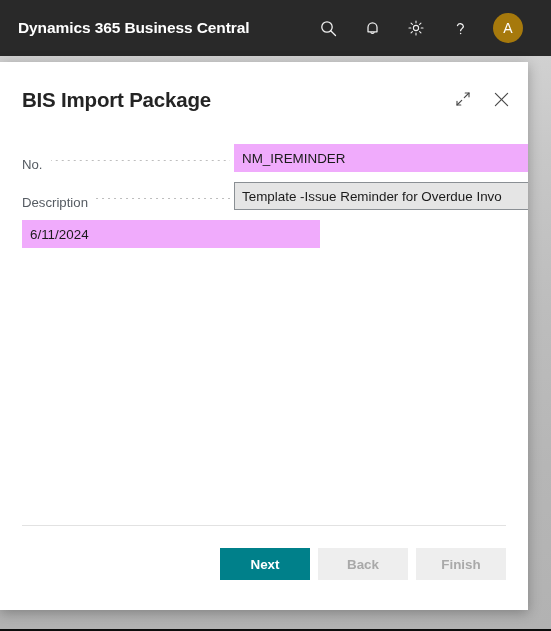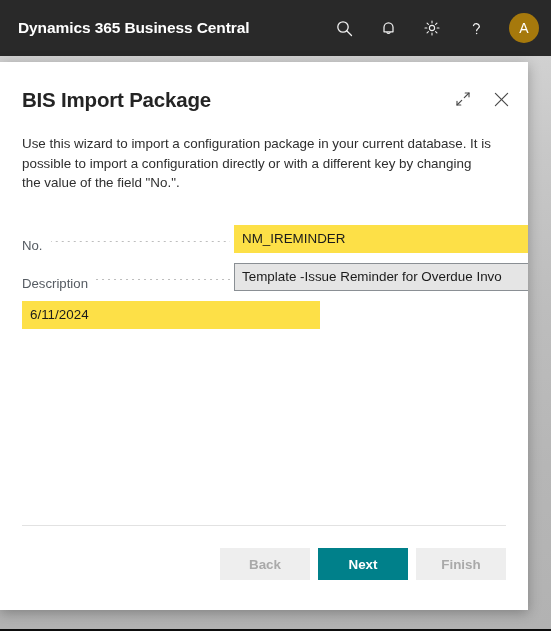--- a/index.html
+++ b/index.html
@@ -35,21 +35,21 @@
   }
 
   
   #topbar {
     position: absolute;
     left: 0; top: 0;
     width: 551px; height: 56px;
     background: #292929;
     display: flex;
     align-items: center;
-    padding: 0 12px 0 18px;
+    padding: 0 28px 0 18px;
     z-index: 5;
   }
   #app-title {
     color: #ffffff;
     font-size: 15.5px;
     font-weight: bold;
     letter-spacing: -0.1px;
     white-space: nowrap;
   }
   #topbar-actions {
@@ -153,21 +153,21 @@
     background-image: radial-gradient(circle, #b9b9b9 0.7px, transparent 0.8px);
     background-size: 6px 2px;
     background-repeat: repeat-x;
     background-position: center bottom;
     align-self: flex-end;
     margin-bottom: 11px;
   }
   .fvalue {
     flex: 0 0 298px;
     height: 28px;
-    background: #fde047;
+    background: #f0abfc;
     display: flex;
     align-items: center;
     padding: 0 0 0 8px;
     font-size: 13.4px;
     color: #1b1b1b;
     white-space: nowrap;
     overflow: hidden;
   }
   .fvalue.focused {
     background: #e5e5e5;
@@ -274,21 +274,20 @@
       </div>
       <div class="dlg-icon">
         <svg width="17" height="17" viewBox="0 0 17 17" fill="none" stroke="currentColor" stroke-width="1.2">
           <line x1="2.4" y1="2.4" x2="14.6" y2="14.6" stroke-linecap="round"></line>
           <line x1="14.6" y1="2.4" x2="2.4" y2="14.6" stroke-linecap="round"></line>
         </svg>
       </div>
     </div>
   </div>
 
-  <div id="dlg-desc">Use this wizard to import a configuration package in your current database. It is possible to import a configuration directly or with a different key by changing the value of the field "No.".</div>
 
   <div id="form">
 
     <div class="frow">
       <div class="labelcol">
         <span class="flabel">No.</span>
         <span class="fdots"></span>
       </div>
       <div class="fvalue">NM_IREMINDER</div>
     </div>
@@ -304,19 +303,19 @@
     <div class="frow">
       <div class="fvalue">6/11/2024</div>
     </div>
 
 
   </div>
 
   <div id="footer">
     <div id="footer-sep"></div>
     <div id="footer-btns">
+      <button class="btn btn-primary">Next</button>
       <button class="btn btn-disabled">Back</button>
-      <button class="btn btn-primary">Next</button>
       <button class="btn btn-disabled">Finish</button>
     </div>
   </div>
 
 </div>
 
 </body></html>

